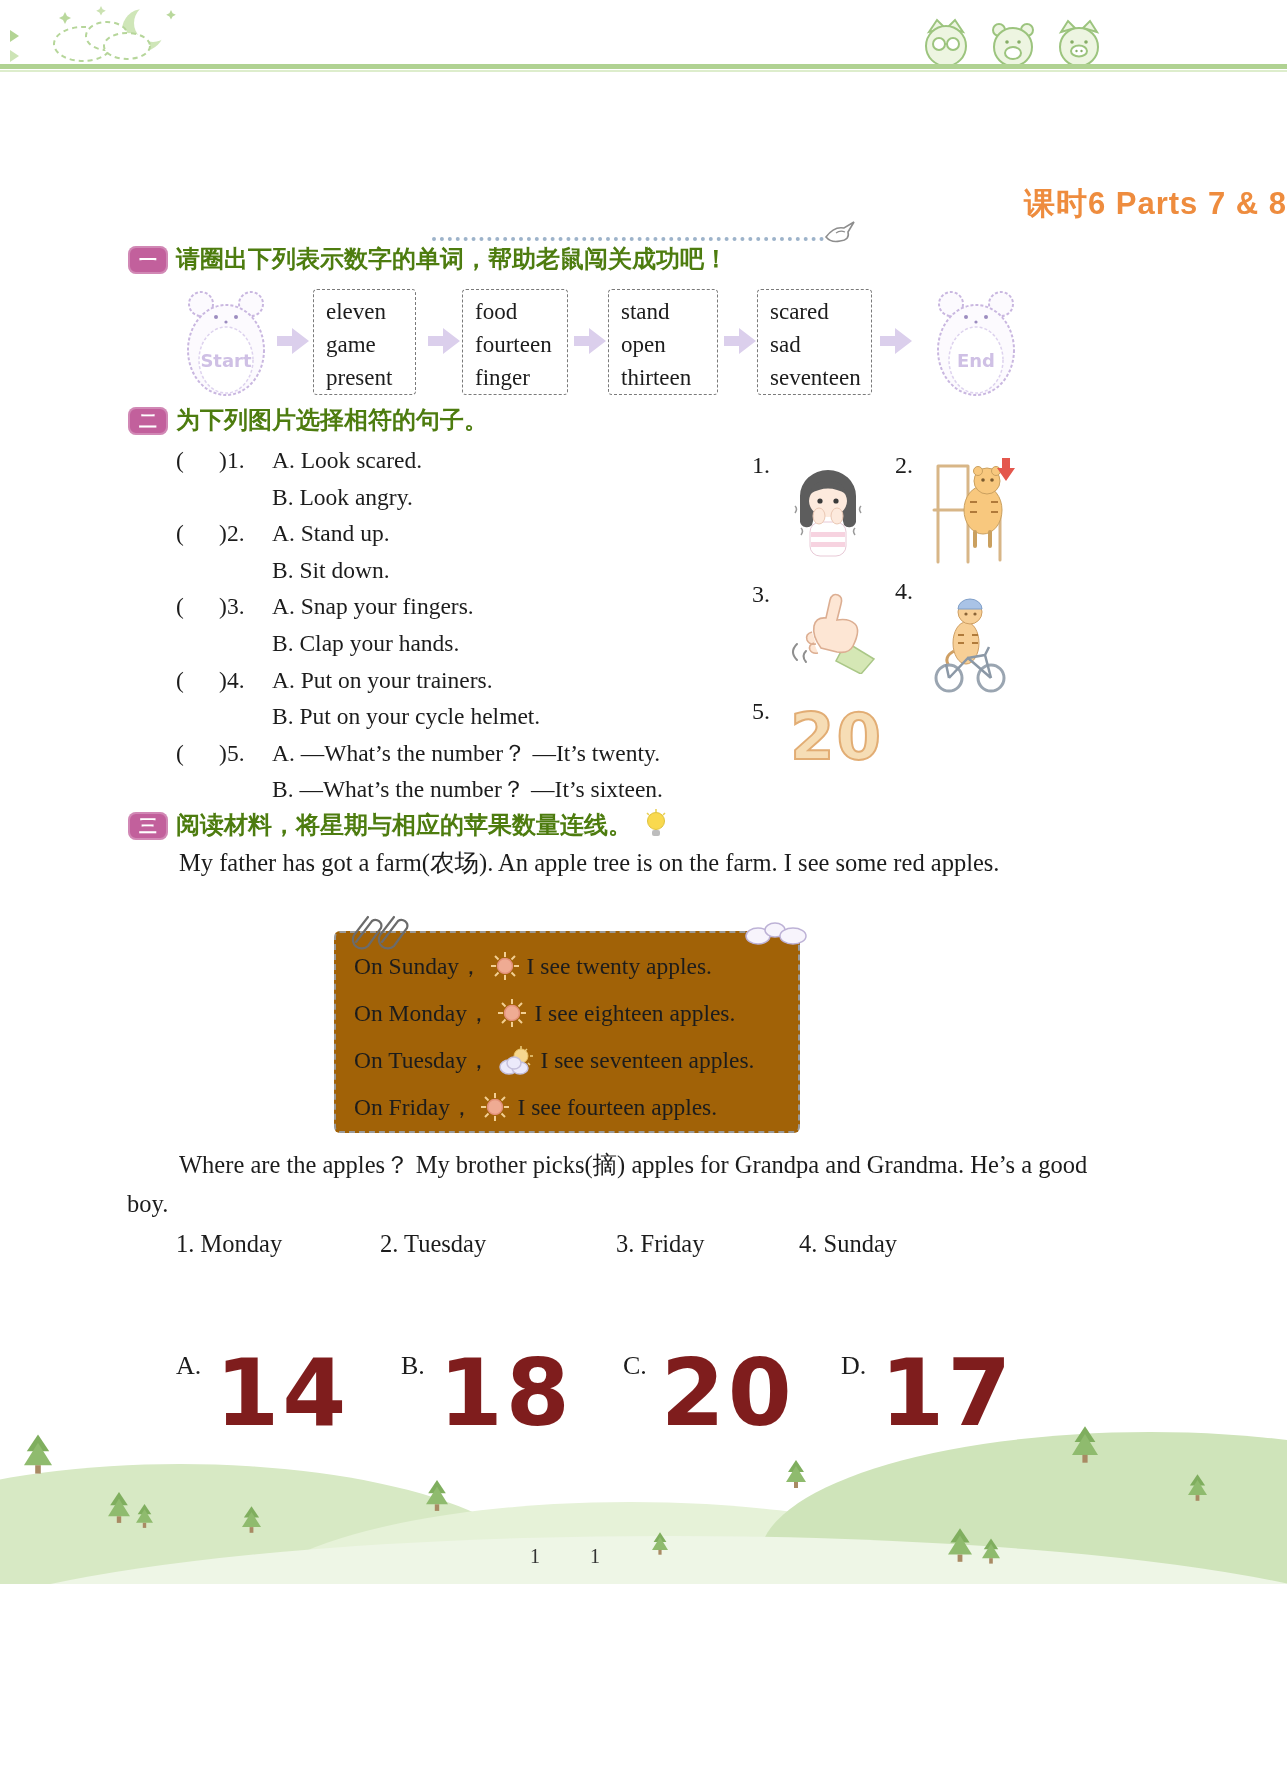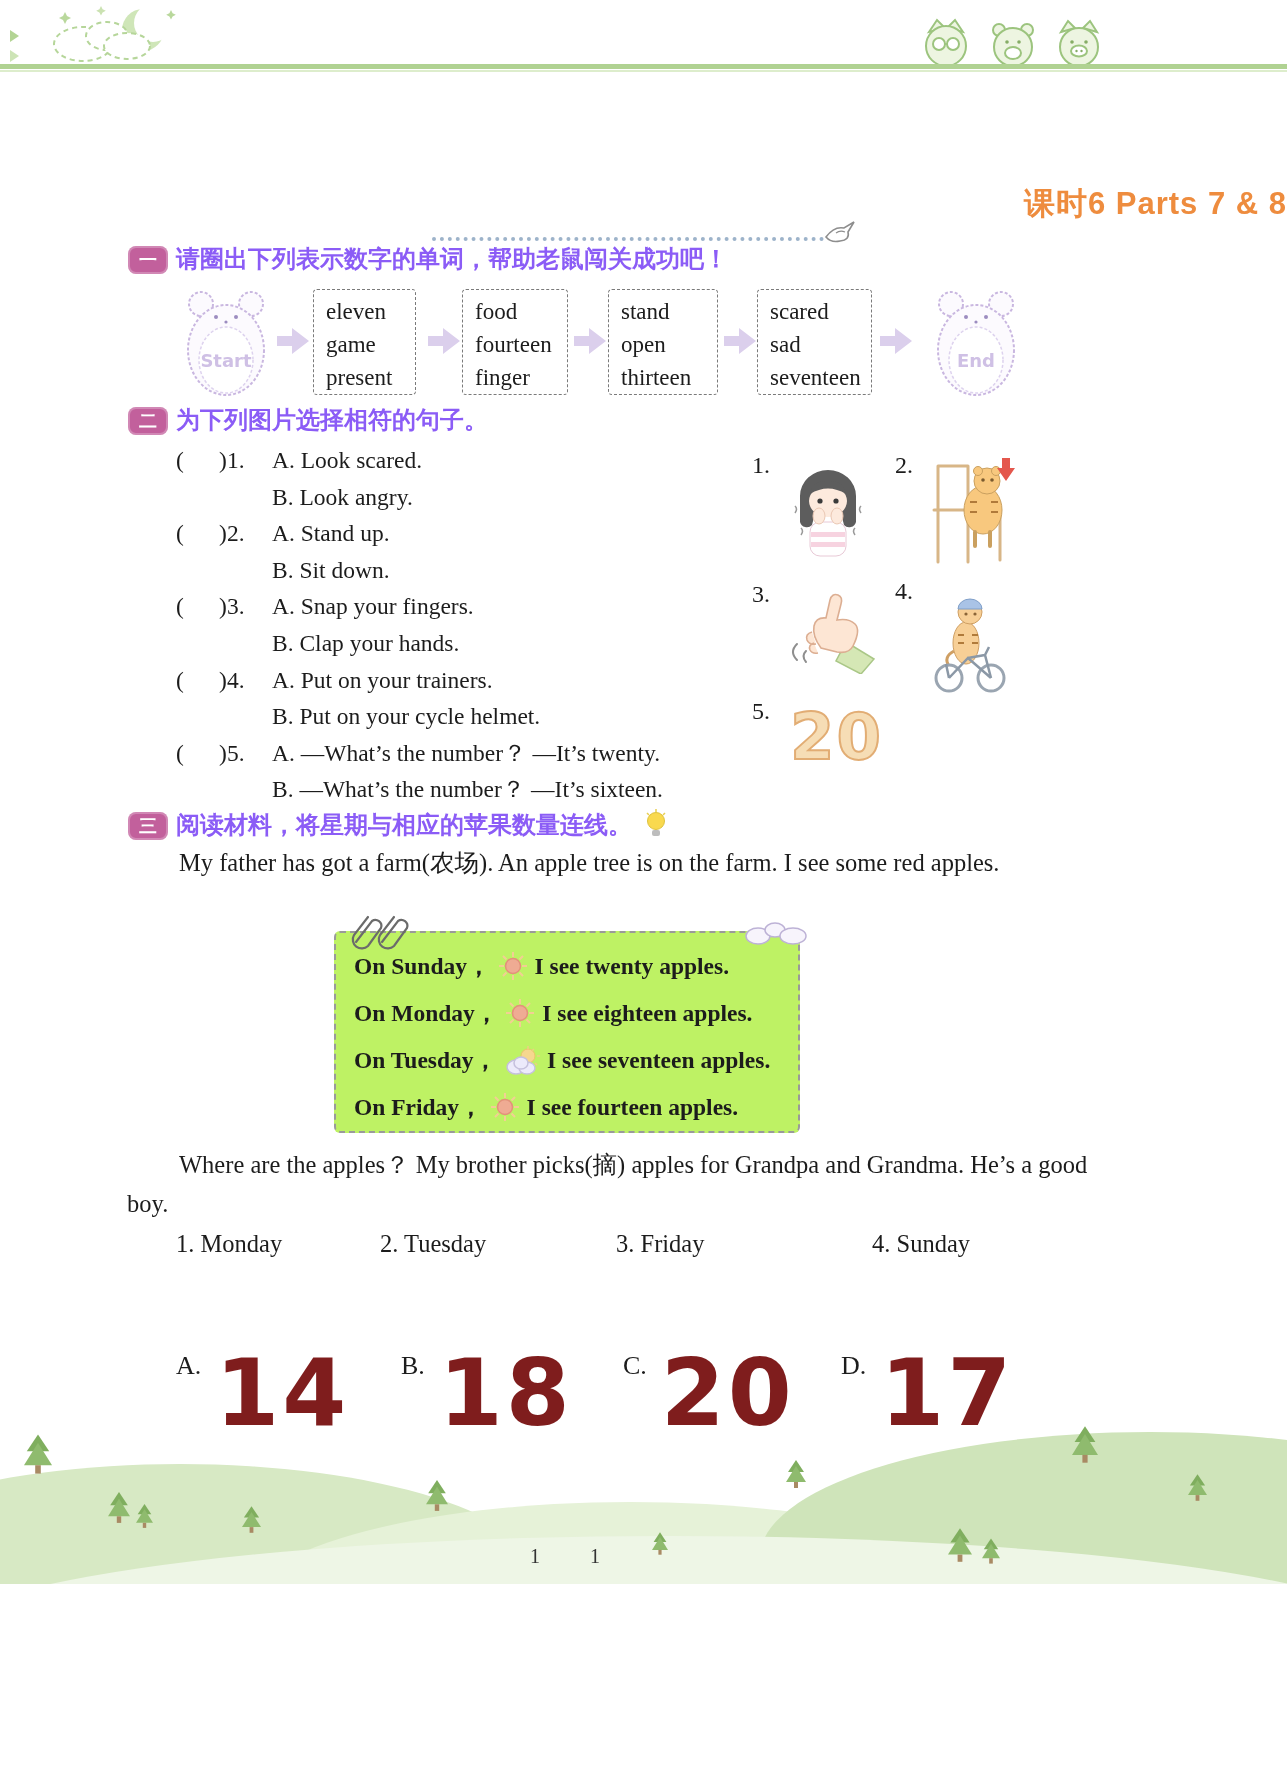--- a/index.html
+++ b/index.html
@@ -16,42 +16,42 @@
   .title-wrap{position:absolute;top:183px;left:0;width:100%;text-align:right;}
   .page-title{font-family:"Liberation Sans",sans-serif;font-weight:bold;font-size:31px;
               color:#ee8c3e;letter-spacing:1px;}
   .dotline{position:absolute;top:237px;left:432px;width:392px;border-top:4px dotted #9db3ca;}
 
   
   .badge{position:absolute;width:40px;height:28px;background:#c2609c;border-radius:8px;
          color:#fff;font-family:"Liberation Sans",sans-serif;font-weight:bold;font-size:18px;
          text-align:center;line-height:28px;box-shadow:inset 0 0 0 2px rgba(255,255,255,.25);}
   .instr{position:absolute;font-family:"Liberation Sans",sans-serif;font-weight:bold;
-         font-size:24px;color:#8b5cf6;white-space:nowrap;}
+         font-size:24px;color:#4d7c0f;white-space:nowrap;}
 
   
   .wbox{position:absolute;top:289px;height:106px;border:1.6px dashed #7a7a7a;border-radius:4px;
         box-sizing:border-box;padding:5px 0 0 12px;font-size:23px;line-height:33px;background:#fff;}
   .wbox span{display:block;}
   .maze-arrow{position:absolute;top:326px;width:32px;height:30px;}
 
   
   .qs{position:absolute;top:442px;left:176px;width:600px;font-size:23.5px;}
   .q-line{height:36.6px;line-height:36.6px;white-space:nowrap;}
   .q-blank{display:inline-block;width:96px;white-space:pre;}
   .q-b-line{padding-left:96px;}
 
   .pic-label{position:absolute;font-size:24px;}
   .pic20{position:absolute;font-family:"DejaVu Sans",sans-serif;font-weight:bold;font-size:64px;
          color:#f6ddb5;-webkit-text-stroke:2px #e2ad74;letter-spacing:2px;}
 
   
   .para{position:absolute;left:127px;width:990px;font-size:24.5px;line-height:39px;text-indent:52px;}
   .notebox{position:absolute;top:931px;left:334px;width:466px;height:202px;border:2px dashed #9a9a9a;
-           border-radius:6px;background:#bef264;box-sizing:border-box;font-weight:bold;}
+           border-radius:6px;background:#a16207;box-sizing:border-box;}
   .note-row{position:absolute;left:18px;height:30px;display:flex;align-items:center;gap:7px;
             font-size:23.5px;white-space:nowrap;}
   .days{position:absolute;top:1230px;left:176px;width:960px;height:34px;font-size:24.5px;}
   .day{position:absolute;top:0;white-space:nowrap;}
   .nums{position:absolute;top:1345px;left:176px;width:1000px;height:115px;}
   .num-item{position:absolute;top:0;display:flex;align-items:flex-start;}
   .num-label{font-size:26px;margin-top:6px;}
   .num-big{font-family:"DejaVu Sans",sans-serif;font-weight:bold;font-size:92px;line-height:98px;
            color:#7f1d1d;margin-left:14px;letter-spacing:3px;}
 
@@ -348,21 +348,21 @@
       <span>I see fourteen apples.</span>
     </div>
   </div>
 
   <div class="para" style="top:1145px;width:1000px">Where are the apples？ My brother picks(摘) apples for Grandpa and Grandma. He’s a good boy.</div>
 
   <div class="days">
     <span class="day" style="left:0">1. Monday</span>
     <span class="day" style="left:204px">2. Tuesday</span>
     <span class="day" style="left:440px">3. Friday</span>
-    <span class="day" style="left:696px">4. Sunday</span>
+    <span class="day" style="left:623px">4. Sunday</span>
   </div>
 
   <div class="nums">
     <div class="num-item" style="left:0">
       <span class="num-label">A.</span>
       <span class="num-big">14</span>
     </div>
     <div class="num-item" style="left:225px">
       <span class="num-label">B.</span>
       <span class="num-big">18</span>

